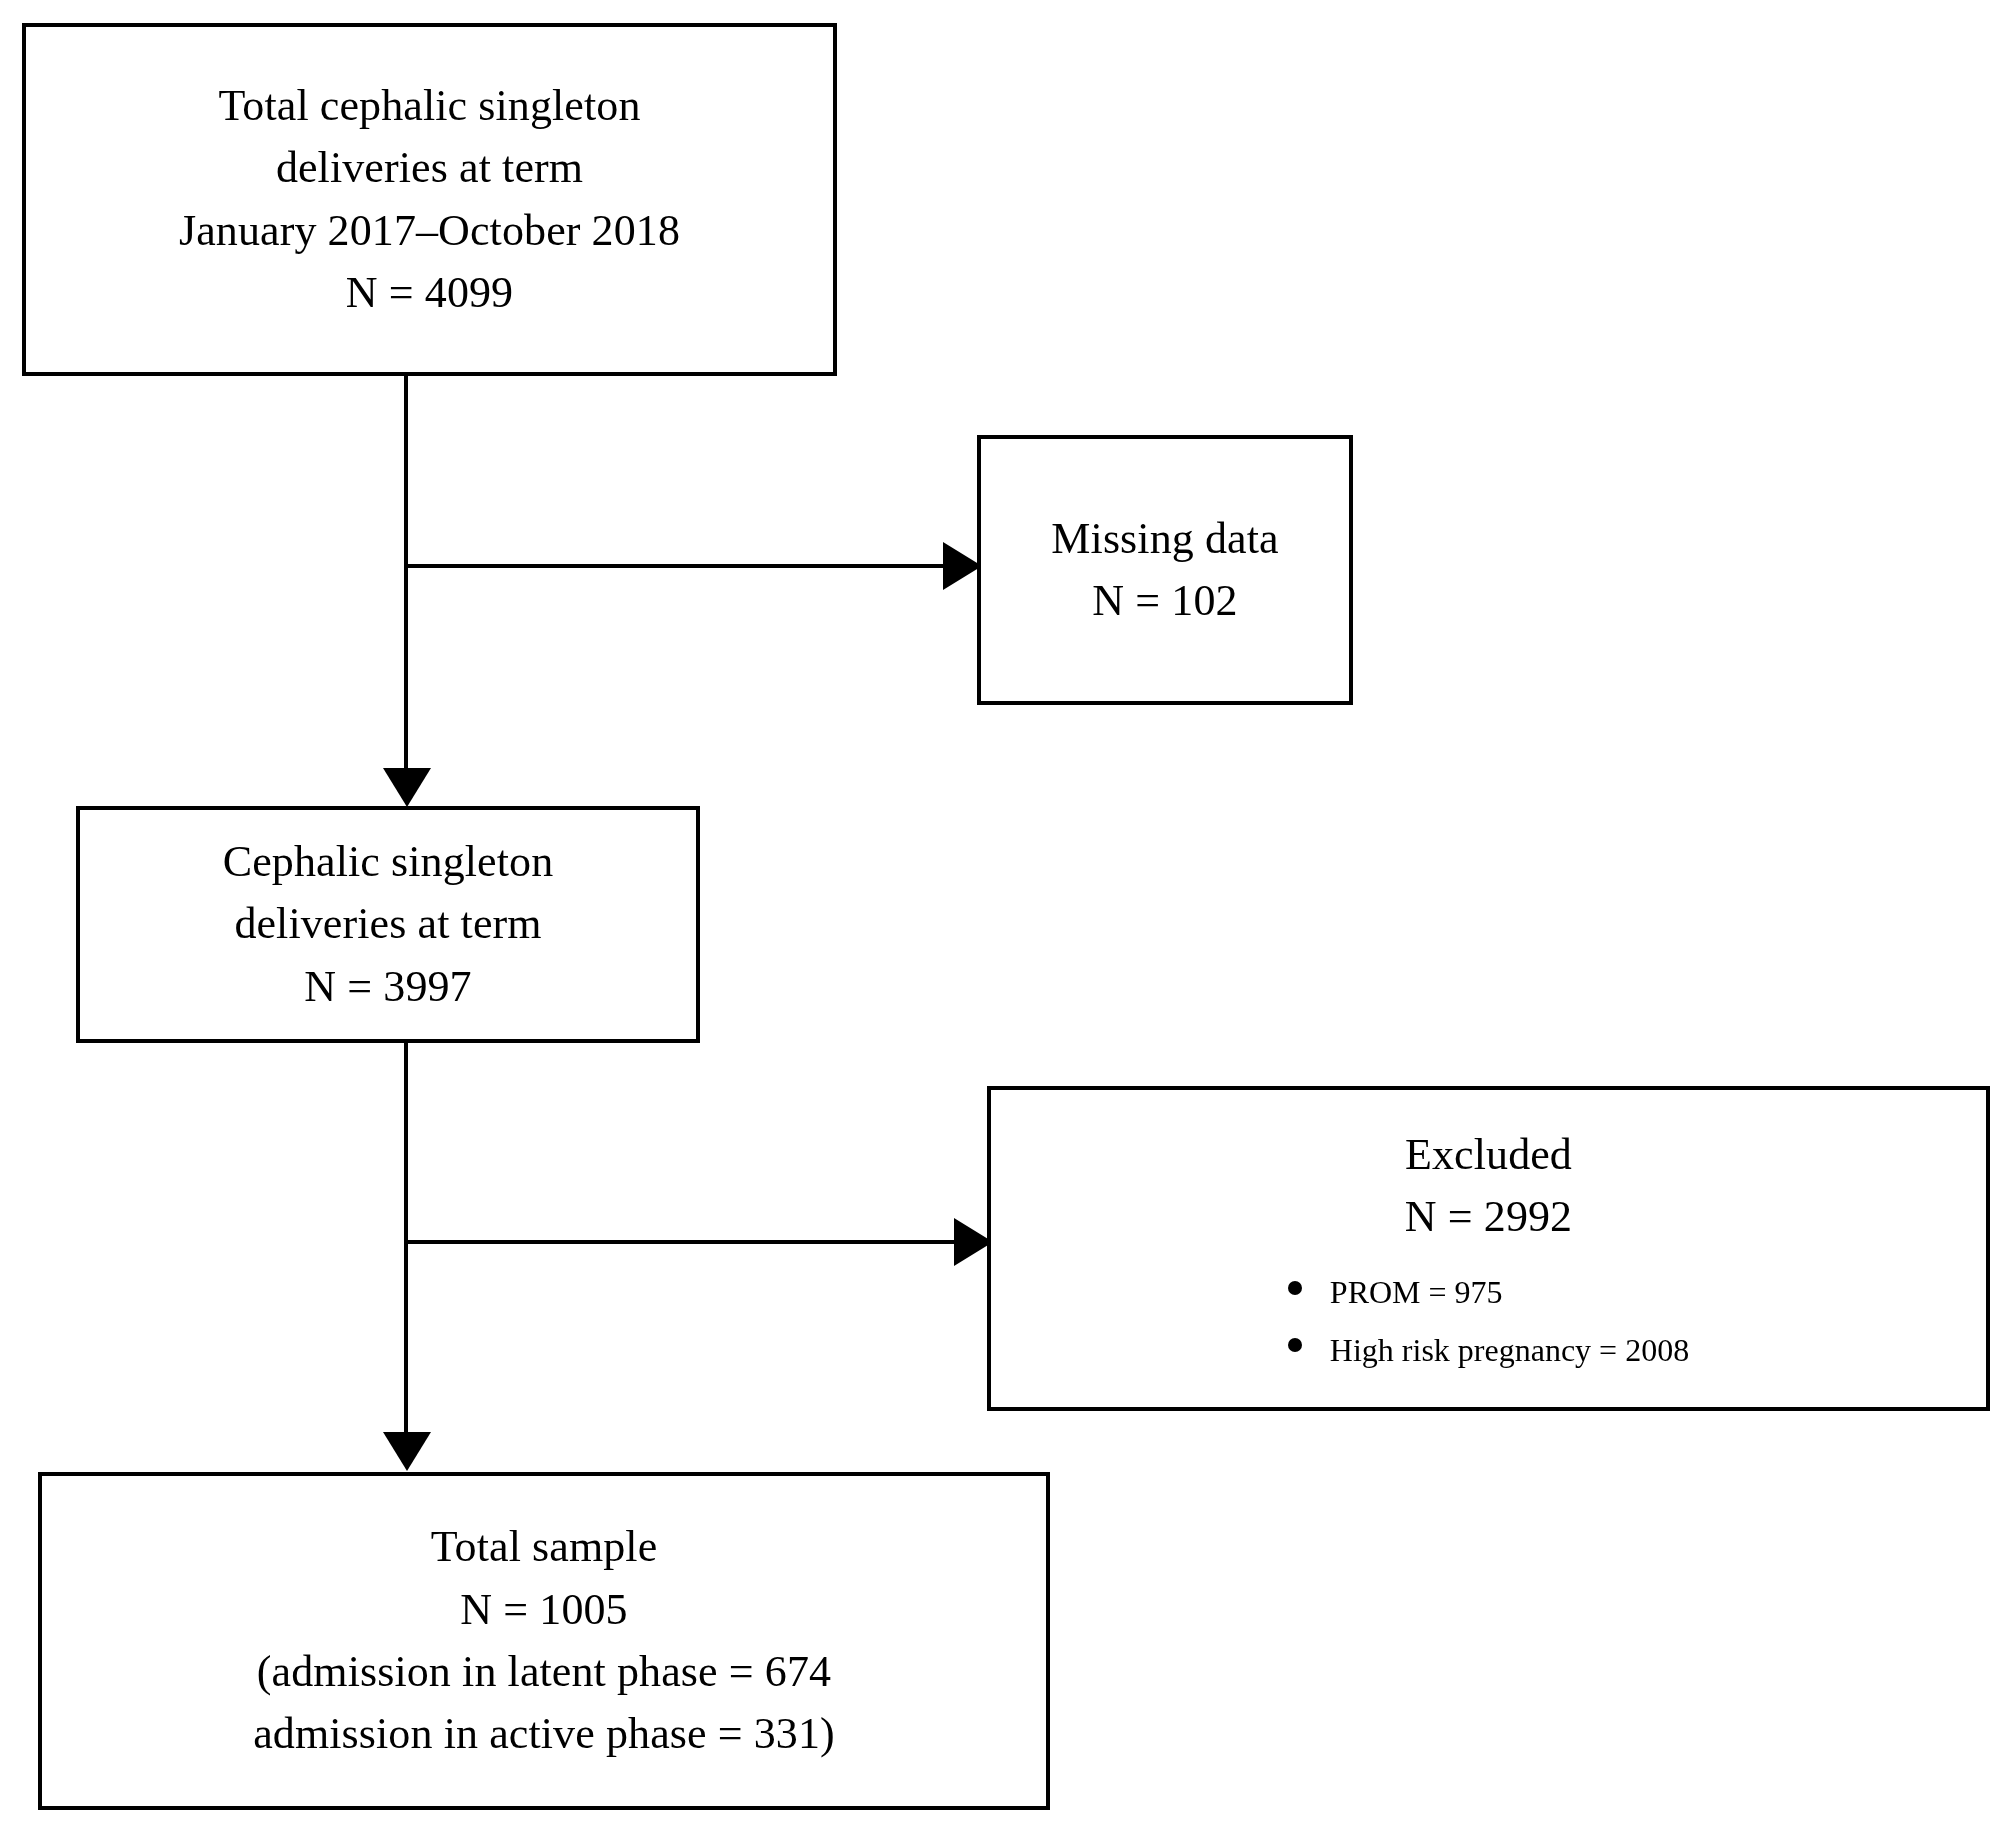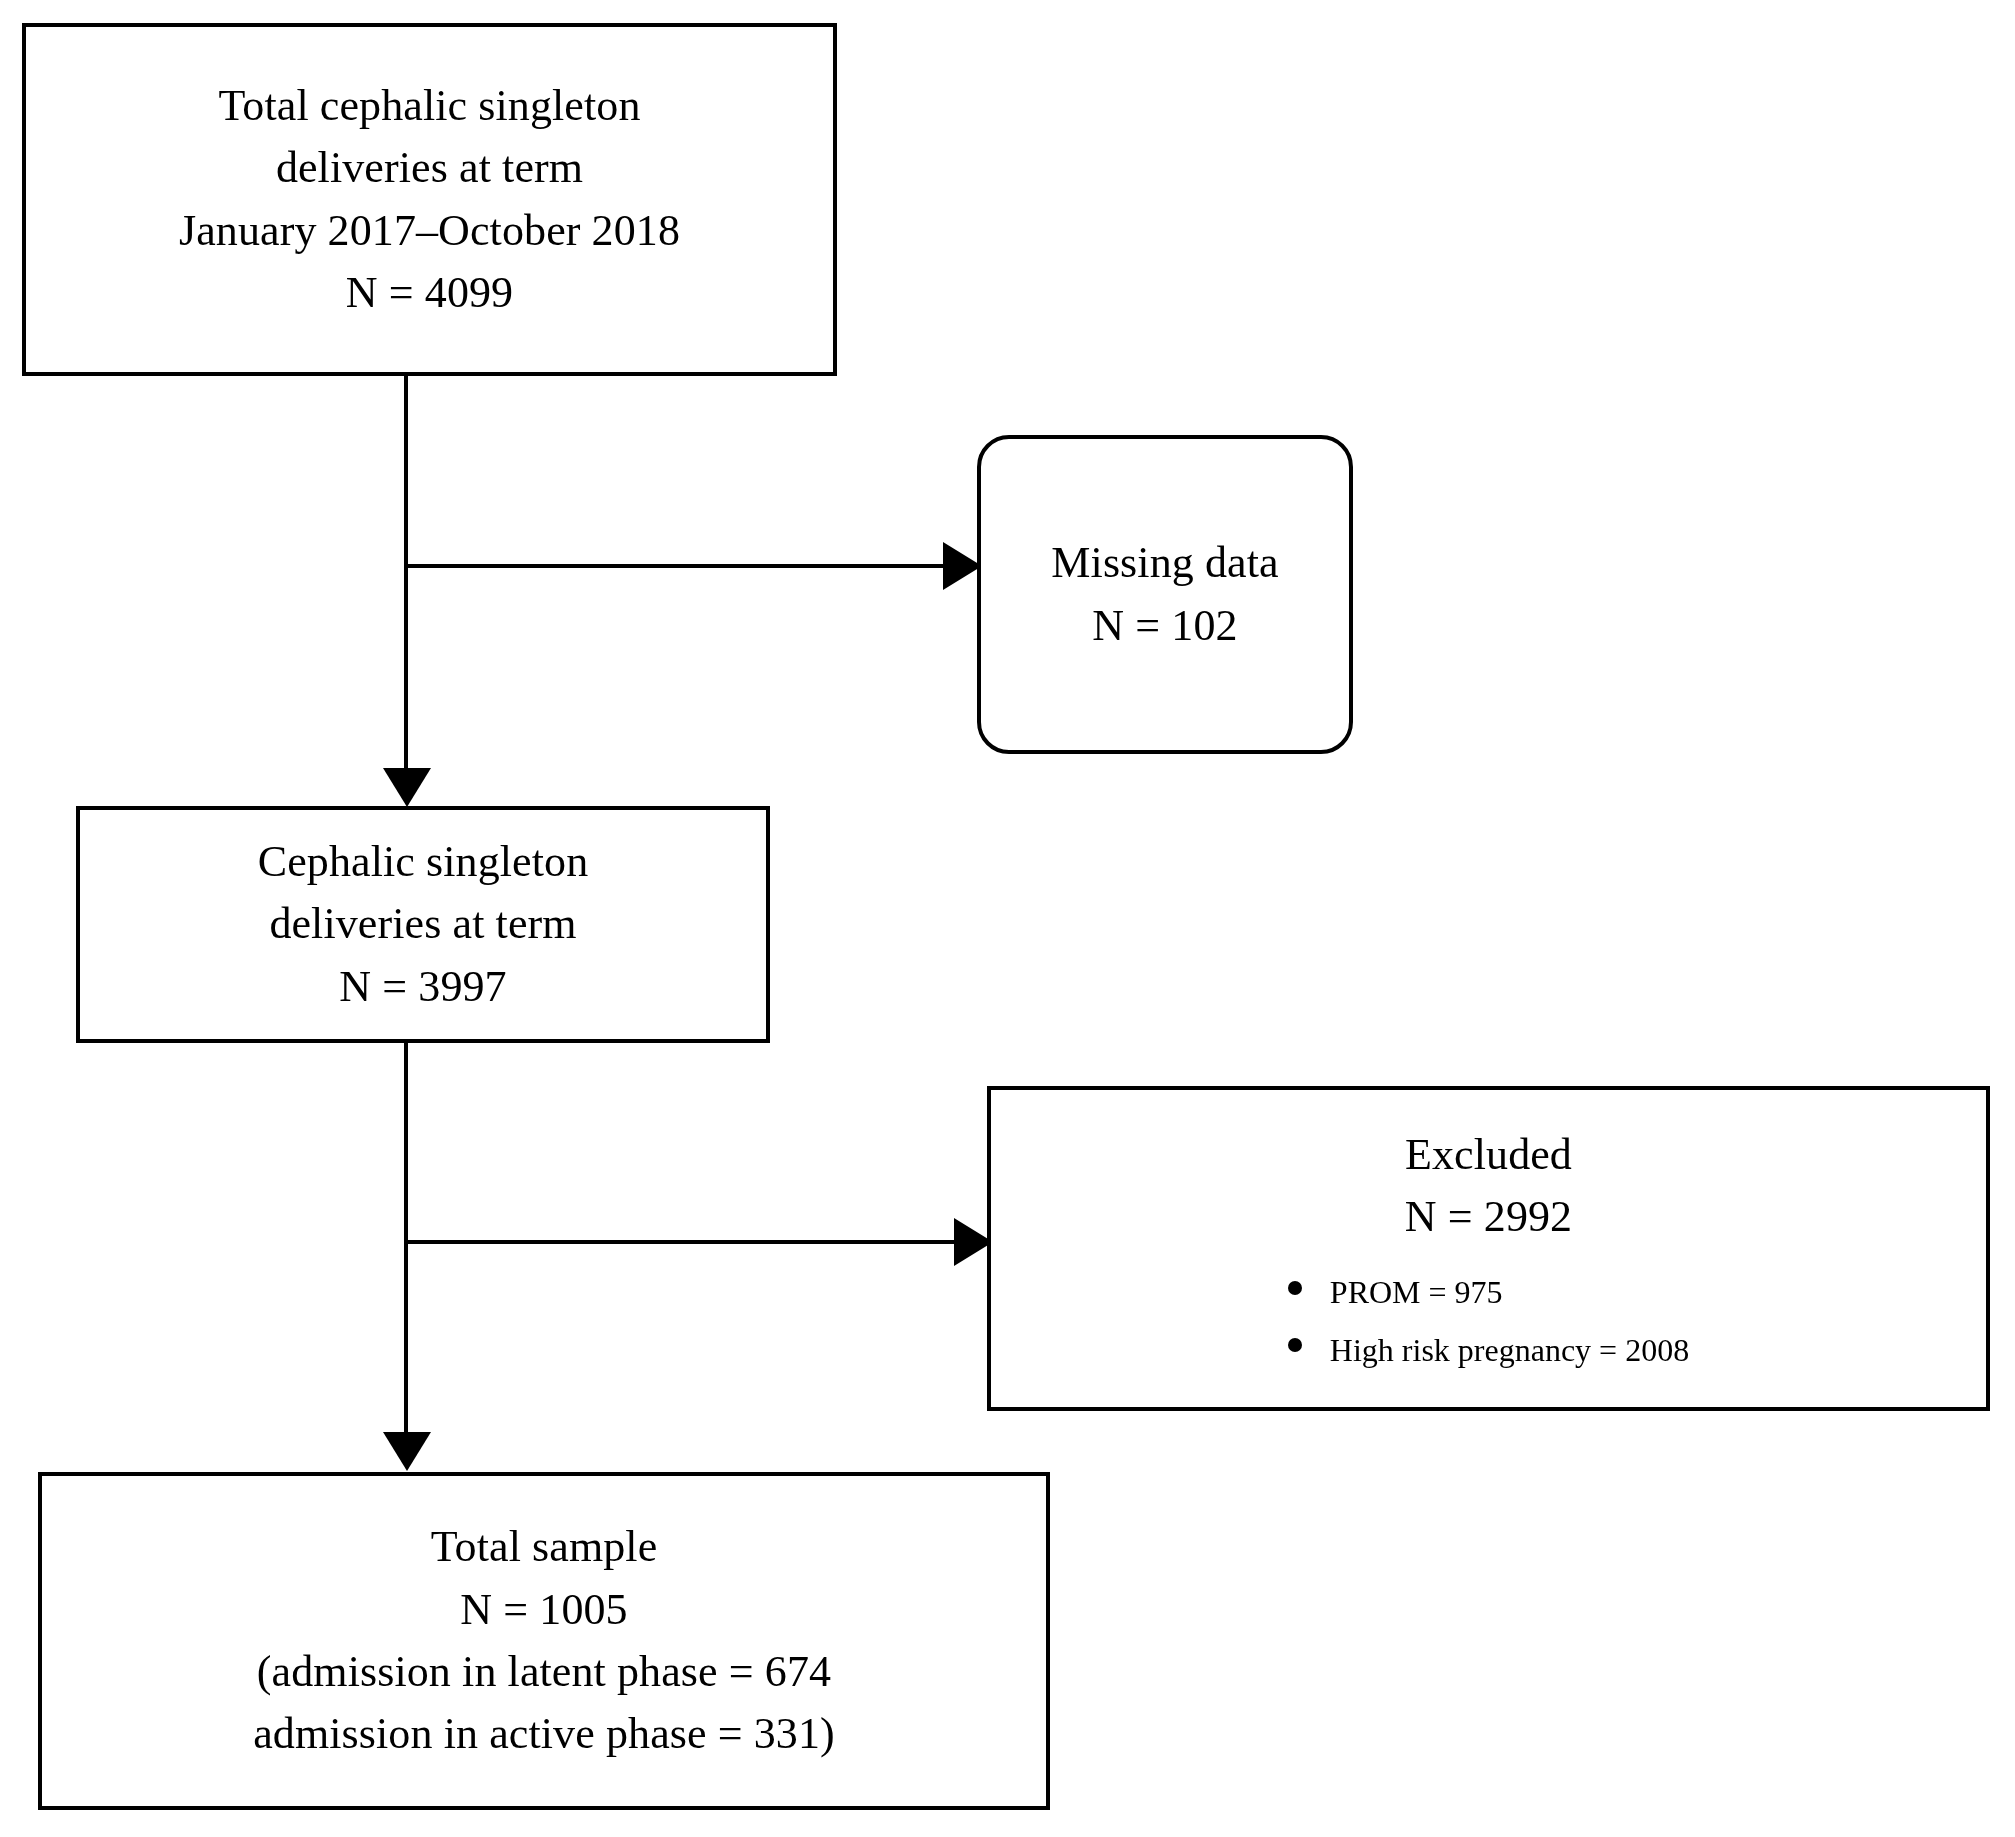--- a/index.html
+++ b/index.html
@@ -35,25 +35,25 @@
     font-size: 44px;
     letter-spacing: 0.1px;
   }
   
   #box-total-deliveries {
     left: 22px;  top: 23px;
     width: 815px; height: 353px; align-items: center;
   }
   #box-missing-data {
     left: 977px; top: 435px;
-    width: 376px; height: 319px; border-radius: 32px;
+    width: 376px; height: 270px;
   }
   #box-cephalic-singleton {
     left: 76px; top: 806px;
-    width: 694px; height: 237px;
+    width: 624px; height: 237px;
   }
   #box-excluded {
     left: 987px; top: 1086px;
     width: 1003px; height: 325px;
     justify-content: center;
   }
   #box-total-sample {
     left: 38px; top: 1472px;
     width: 1012px; height: 338px;
   }

